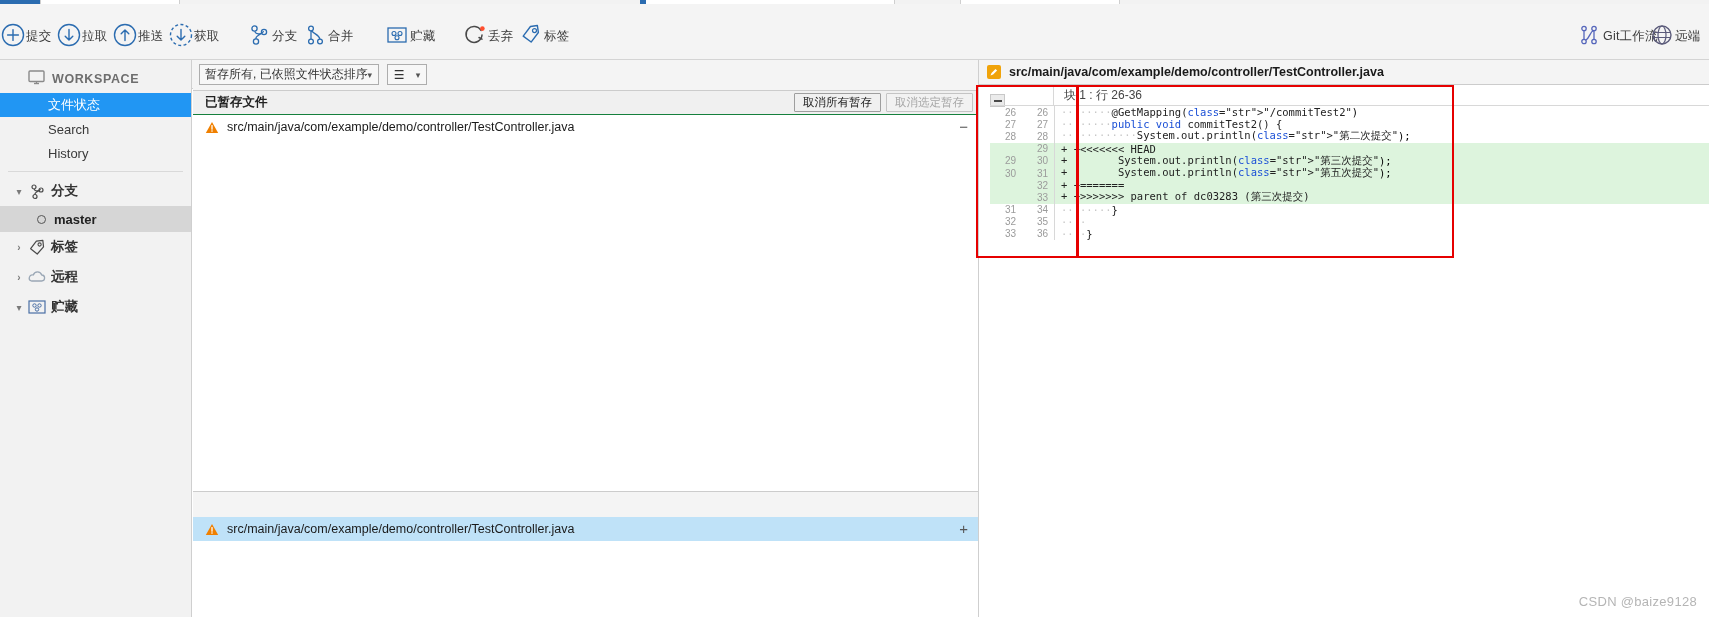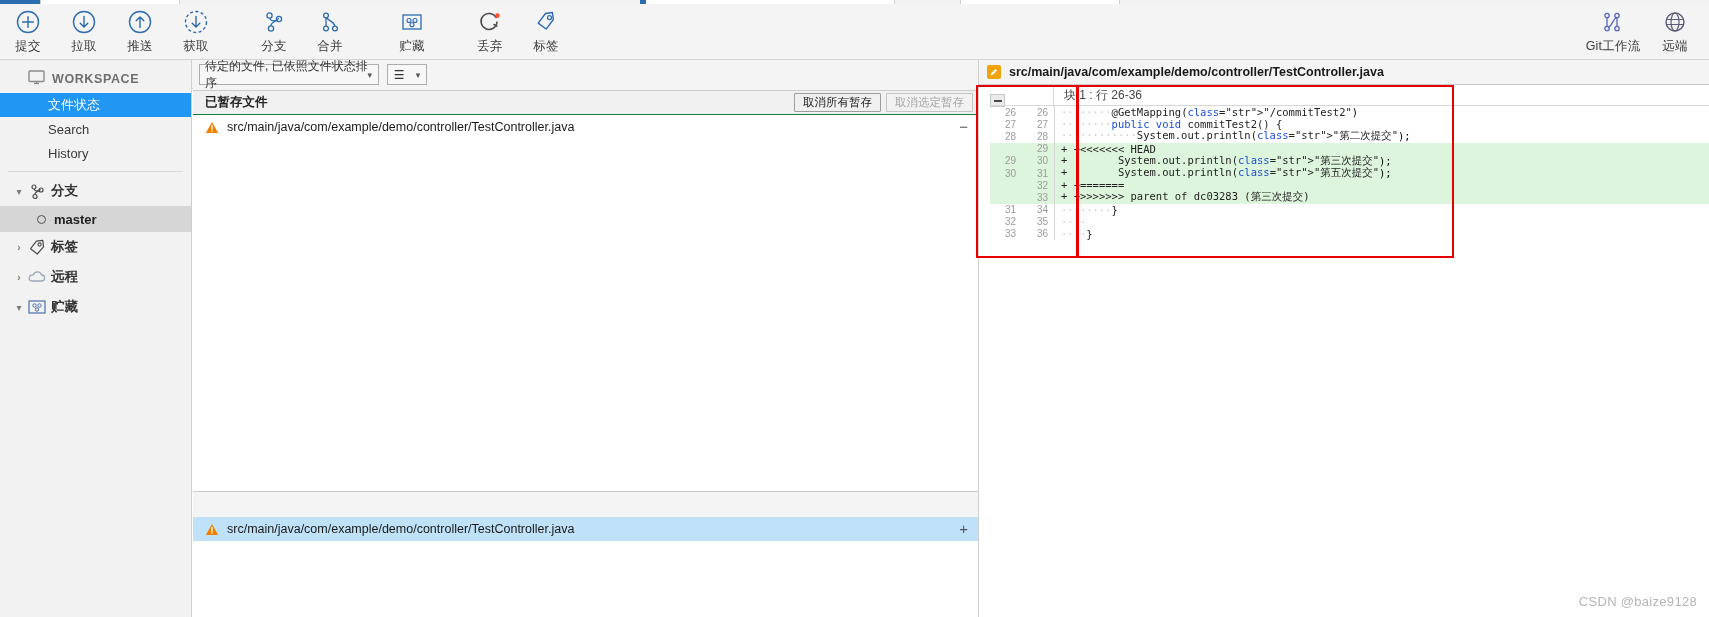--- a/index.html
+++ b/index.html
@@ -18,21 +18,21 @@
   .top-strip .seg { position:absolute; top:0; height:4px; background:#fff; border-left:1px solid #cfcfcf; border-right:1px solid #cfcfcf; }
   .top-strip .blue { position:absolute; top:0; height:4px; background:#2b6cb0; }
 
   
   .toolbar {
     position:absolute; top:4px; left:0; width:1709px; height:56px;
     background:#f4f4f4; border-bottom:1px solid #d4d4d4;
   }
   .tb-items { position:absolute; left:0; top:0; height:56px; display:flex; align-items:flex-start; }
   .tb-item {
-    width:56px; height:56px; display:flex; flex-direction:column;
+    width:56px; height:56px; display:flex; 
     align-items:center; justify-content:flex-start; padding-top:5px;
     cursor:default; user-select:none;
   }
   .tb-item .ic { height:26px; display:flex; align-items:center; justify-content:center; }
   .tb-item .lb {
     font-size:12.5px; color:#3b3b3b; margin-top:3px; letter-spacing:.2px; white-space:nowrap;
   }
   .tb-right { position:absolute; right:8px; top:0; height:56px; display:flex; }
   .tb-right .tb-item { width:72px; }
   .tb-right .tb-item.narrow { width:52px; }
@@ -391,21 +391,21 @@
           </svg>
       </span>
       <span class="gl">贮藏</span>
     </div>
   </div>
 
   <div class="center">
 
     <div class="filterbar">
       <div class="sel-pending">
-        <span>待定的文件, 已依照文件状态排序</span>
+        <span>暂存所有, 已依照文件状态排序</span>
         <span class="cv">▾</span>
       </div>
       <div class="sel-view">
         <span class="hb">☰</span>
         <span class="cv">▾</span>
       </div>
     </div>
 
     <div class="pane-head" style="top:30px;">
       <span class="title">已暂存文件</span>

